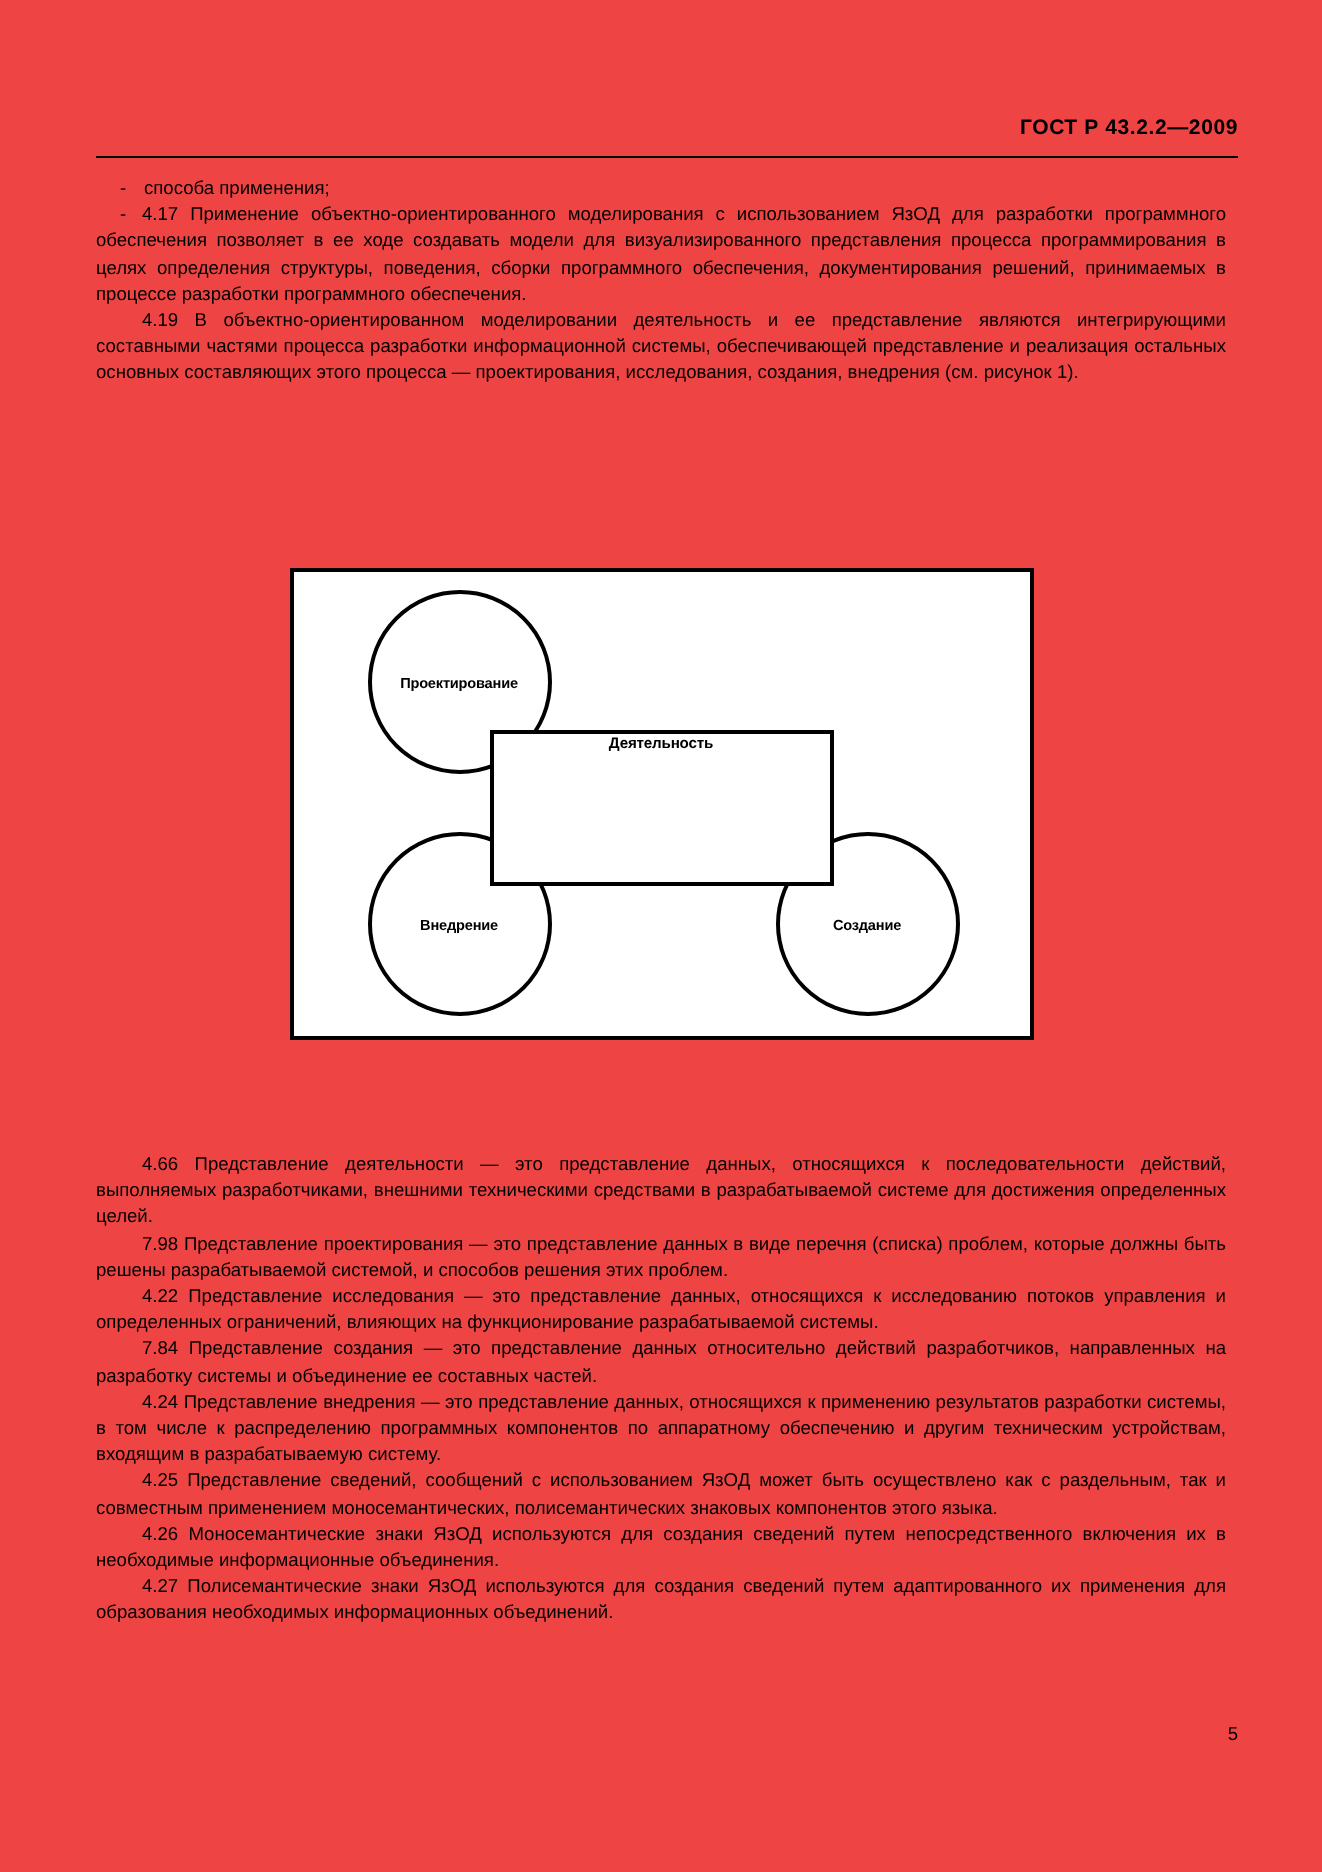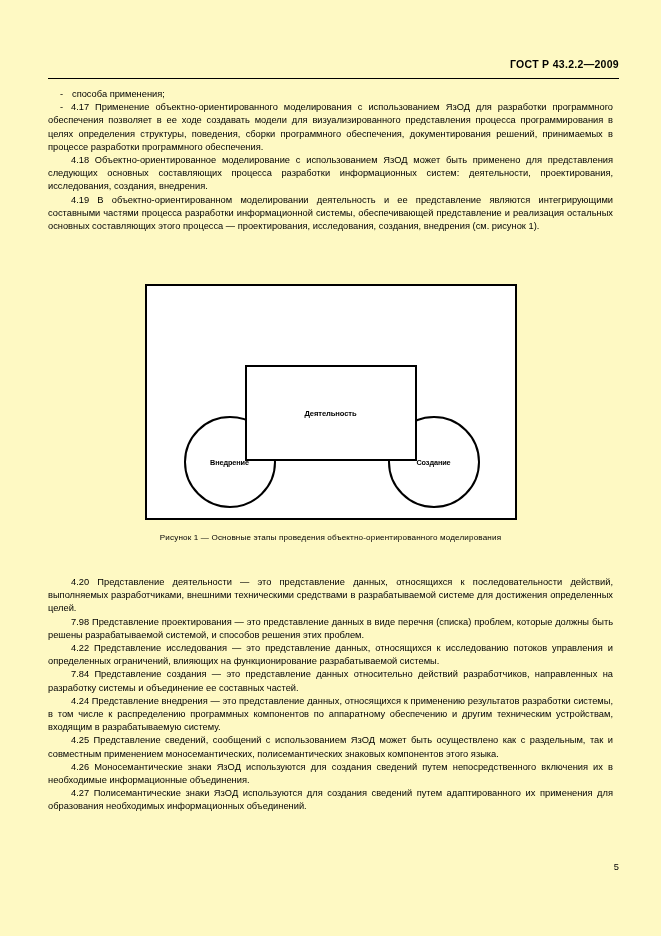--- a/index.html
+++ b/index.html
@@ -12,21 +12,21 @@
     width: 661px;
     height: 936px;
     position: relative;
     font-family: "Liberation Sans", sans-serif;
     color: #000000;
     overflow: hidden;
   }
   .page {
     position: absolute;
     inset: 0;
-    background: #fef9c3;
+    background: #ef4444;
   }
 
   
   .header {
     position: absolute;
     top: 58px;
     left: 48px;
     right: 42px;
     height: 22px;
   }
@@ -119,26 +119,25 @@
   .c-design   { left: 37px;  top: 9px;   }
   .c-research { right: 35px; top: 9px;   }
   .c-deploy   { left: 37px;  bottom: 10px; }
   .c-create   { right: 35px; bottom: 10px; }
 
   .node-rect {
     position: absolute;
     left: 98px;
     top: 79px;
     width: 172px;
-    height: 96px;
+    height: 78px;
     border: 2.5px solid #000;
     box-sizing: border-box;
     background: #fff;
     display: flex;
-    align-items: center;
     justify-content: center;
     z-index: 2;
   }
   .node-rect span {
     font-size: 7.6px;
     font-weight: bold;
     letter-spacing: -0.1px;
   }
 
   .figure-caption {
@@ -184,51 +183,52 @@
       <li class="bullet-item">
         <span class="dash">-</span>
         <span>способа применения;</span>
       </li>
       <li class="bullet-item">
         <span class="dash">-</span>
       </li>
     </ul>
 
     <p class="para">4.17  Применение объектно-ориентированного моделирования с использованием ЯзОД для разработки программного обеспечения позволяет в ее ходе создавать модели для визуализированного представления процесса программирования в целях определения структуры, поведения, сборки программного обеспечения, документирования решений, принимаемых в процессе разработки программного обеспечения.</p>
-    <p class="para">4.18  Объектно-ориентированное моделирование с использованием ЯзОД может быть применено для представления следующих основных составляющих процесса разработки информационных систем: деятельности, проектирования, исследования, создания, внедрения.</p>
     <p class="para">4.19  В объектно-ориентированном моделировании деятельность и ее представление являются интегрирующими составными частями процесса разработки информационной системы, обеспечивающей представление и реализация остальных основных составляющих этого процесса — проектирования, исследования, создания, внедрения (см. рисунок 1).</p>
   </div>
 
   <div class="figure-wrap">
 
     <div class="figure-frame">
 
+      <div class="node-circle c-design">
+        <span>Проектирование</span>
+      </div>
 
 
       <div class="node-circle c-create">
         <span>Создание</span>
       </div>
 
       <div class="node-circle c-deploy">
         <span>Внедрение</span>
       </div>
 
       <div class="node-rect">
         <span>Деятельность</span>
       </div>
 
     </div>
 
     <div class="figure-caption">
-      <span class="cap-line">Рисунок  1 — Основные этапы проведения объектно-ориентированного моделирования</span>
     </div>
   </div>
 
   <div class="content-lower">
-    <p class="para">4.20  Представление деятельности — это представление данных, относящихся к последовательности действий, выполняемых разработчиками, внешними техническими средствами в разрабатываемой системе для достижения определенных целей.</p>
+    <p class="para">4.66  Представление деятельности — это представление данных, относящихся к последовательности действий, выполняемых разработчиками, внешними техническими средствами в разрабатываемой системе для достижения определенных целей.</p>
     <p class="para">7.98  Представление проектирования — это представление данных в виде перечня (списка) проблем, которые должны быть решены разрабатываемой системой, и способов решения этих проблем.</p>
     <p class="para">4.22  Представление исследования — это представление данных, относящихся к исследованию потоков управления и определенных ограничений, влияющих на функционирование разрабатываемой системы.</p>
     <p class="para">7.84  Представление создания — это представление данных относительно действий разработчиков, направленных на разработку системы и объединение ее составных частей.</p>
     <p class="para">4.24  Представление внедрения — это представление данных, относящихся к применению результатов разработки системы, в том числе к распределению программных компонентов по аппаратному обеспечению и другим техническим устройствам, входящим в разрабатываемую систему.</p>
     <p class="para">4.25  Представление сведений, сообщений с использованием ЯзОД может быть осуществлено как с раздельным, так и совместным применением моносемантических, полисемантических знаковых компонентов этого языка.</p>
     <p class="para">4.26  Моносемантические знаки ЯзОД используются для создания сведений путем непосредственного включения их в необходимые информационные объединения.</p>
     <p class="para">4.27  Полисемантические знаки ЯзОД используются для создания сведений путем адаптированного их применения для образования необходимых информационных объединений.</p>
   </div>
 
   <div class="page-number">5</div>

